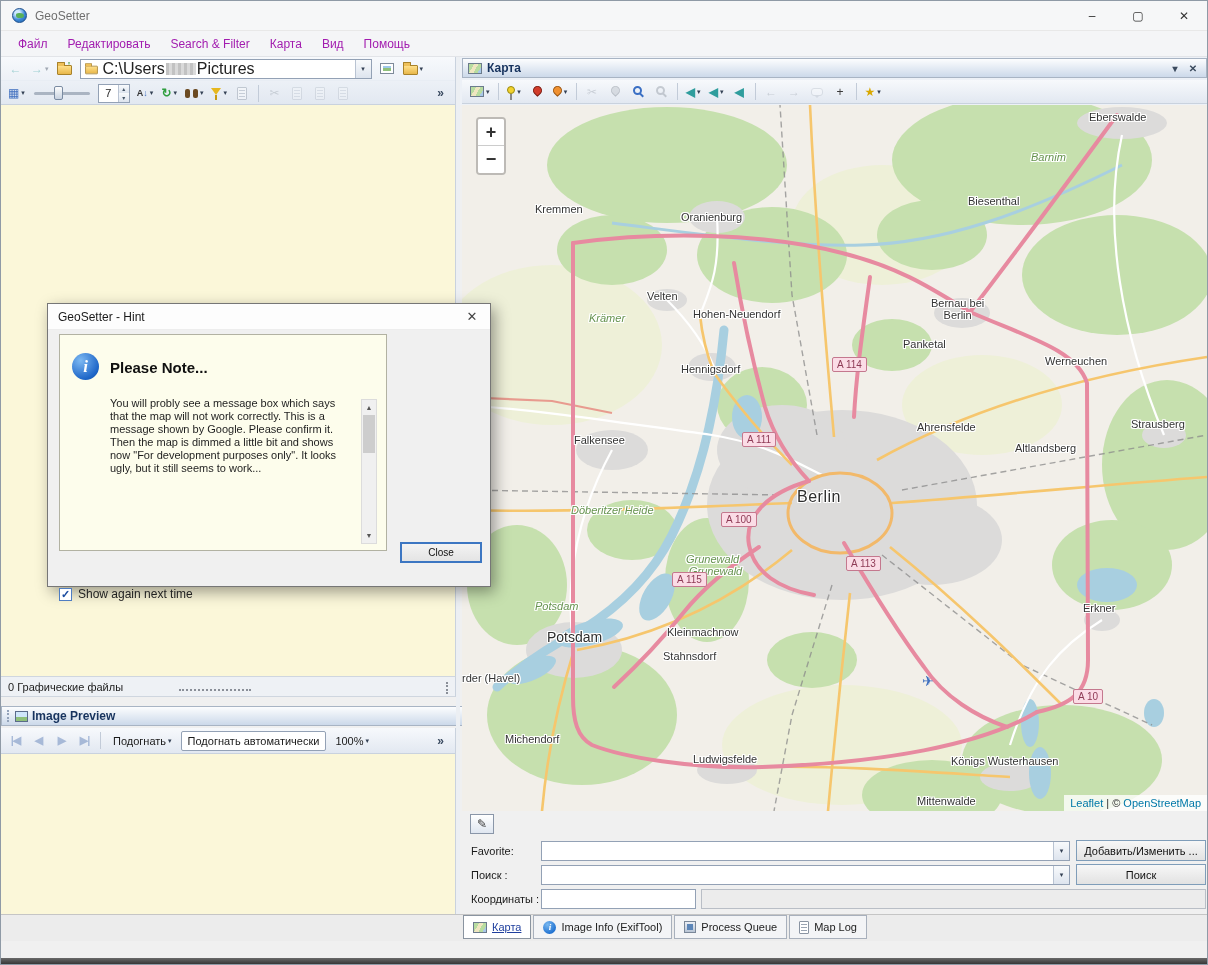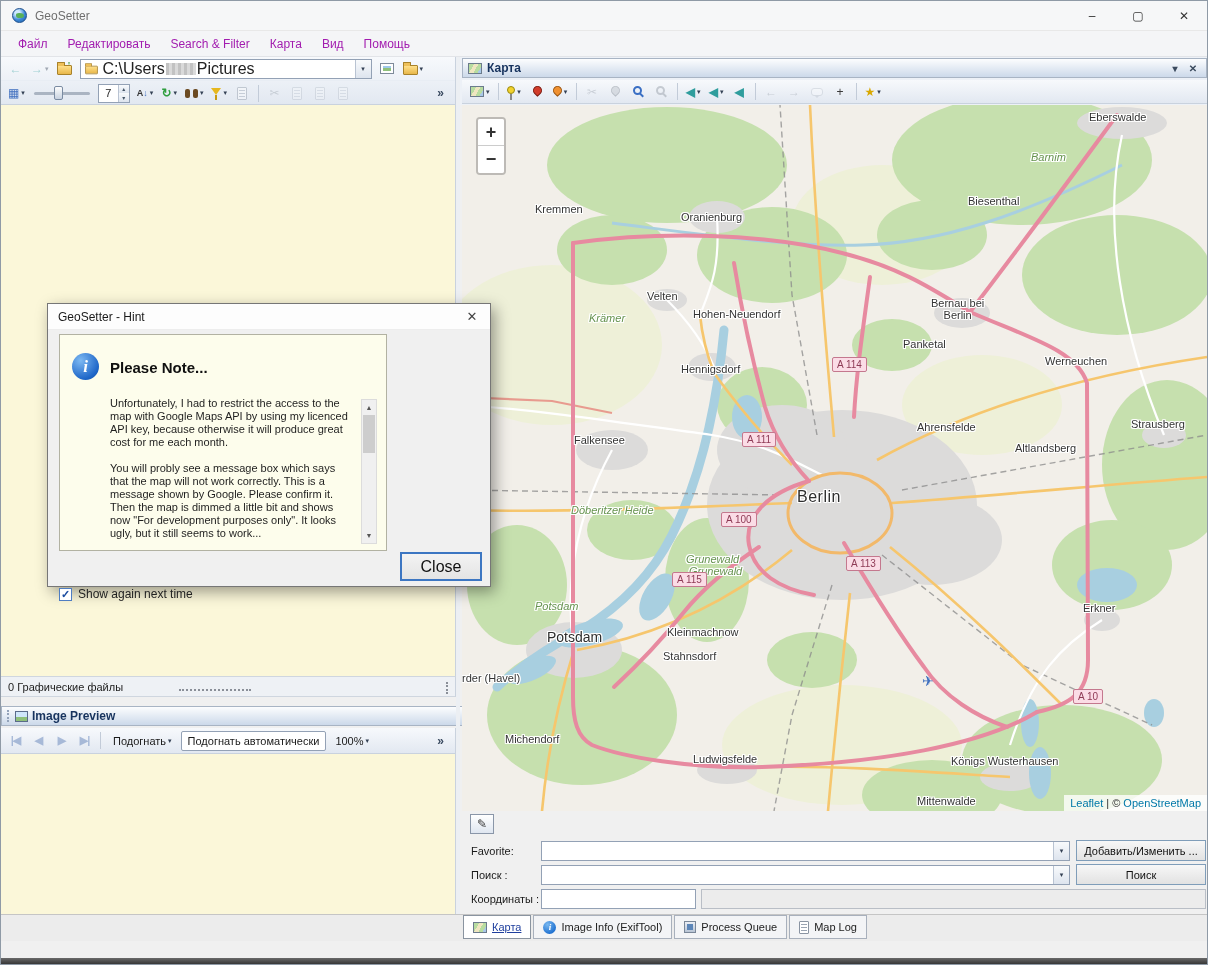--- a/index.html
+++ b/index.html
@@ -155,21 +155,21 @@
   .hint-box{position:absolute;left:11px;top:4px;width:328px;height:217px;background:#fdfdec;border:1px solid #b2b2a2}
   .hint-icon{position:absolute;left:12px;top:18px;width:27px;height:27px;border-radius:50%;background:radial-gradient(circle at 32% 28%,#7db9f2,#1e66c8 70%,#0c4ba0);color:#fff;display:flex;align-items:center;justify-content:center;font-family:"Liberation Serif",serif;font-style:italic;font-weight:bold;font-size:17px}
   .hint-heading{position:absolute;left:50px;top:24px;font-size:15px;font-weight:bold;color:#101010}
   .hint-text{position:absolute;left:50px;top:62px;width:246px;font-size:11px;line-height:13px;color:#1e1e1e}
   .hint-text .para{margin-bottom:13px}
   .hint-scrollbar{position:absolute;left:301px;top:64px;width:16px;height:145px;background:#f0f0f0;border:1px solid #dcdcdc}
   .sb-btn{position:absolute;left:0;width:100%;height:15px;display:flex;align-items:center;justify-content:center;font-size:7px;color:#555;background:#f0f0f0}
   .sb-btn.up{top:0}
   .sb-btn.down{bottom:0}
   .sb-thumb{position:absolute;left:1px;top:15px;width:12px;height:38px;background:#cdcdcd}
-  .dialog-close-btn{position:absolute;left:352px;top:222px;width:82px;height:29px;background:linear-gradient(#f3f3f3,#e4e4e4);border:2px solid #3c76c2;font-size:16px;display:flex;align-items:center;justify-content:center;color:#111}
+  .dialog-close-btn{position:absolute;left:352px;top:212px;width:82px;height:21px;background:linear-gradient(#f3f3f3,#e4e4e4);border:2px solid #3c76c2;font-size:10px;display:flex;align-items:center;justify-content:center;color:#111}
   .dialog-checkbox{position:absolute;left:11px;top:257px;display:flex;align-items:center;gap:6px}
   .cb-box{width:13px;height:13px;background:#fff;border:1px solid #4f7dc2;display:flex;align-items:center;justify-content:center}
   .cb-box .check{font-size:11px;font-weight:bold;color:#1c4da0;line-height:1}
 </style>
 </head>
 <body>
 
 <div id="app">
 
   <div class="titlebar">
@@ -598,21 +598,20 @@
       <span>GeoSetter - Hint</span>
       <span class="dialog-close">✕</span>
     </div>
     <div class="dialog-body">
       <div class="hint-box">
         <span class="hint-icon">
             <span>i</span>
           </span>
         <span class="hint-heading">Please Note...</span>
         <div class="hint-text">
-          <div class="para">Unfortunately, I had to restrict the access to the map with Google Maps API by using my licenced API key, because otherwise it will produce great cost for me each month.</div>
           <div class="para">You will probly see a message box which says that the map will not work correctly. This is a message shown by Google. Please confirm it. Then the map is dimmed a little bit and shows now "For development purposes only". It looks ugly, but it still seems to work...</div>
         </div>
         <div class="hint-scrollbar">
           <span class="sb-btn up">▲</span>
           <span class="sb-thumb"></span>
           <span class="sb-btn down">▼</span>
         </div>
       </div>
       <span class="dialog-close-btn">Close</span>
       <span class="dialog-checkbox">

